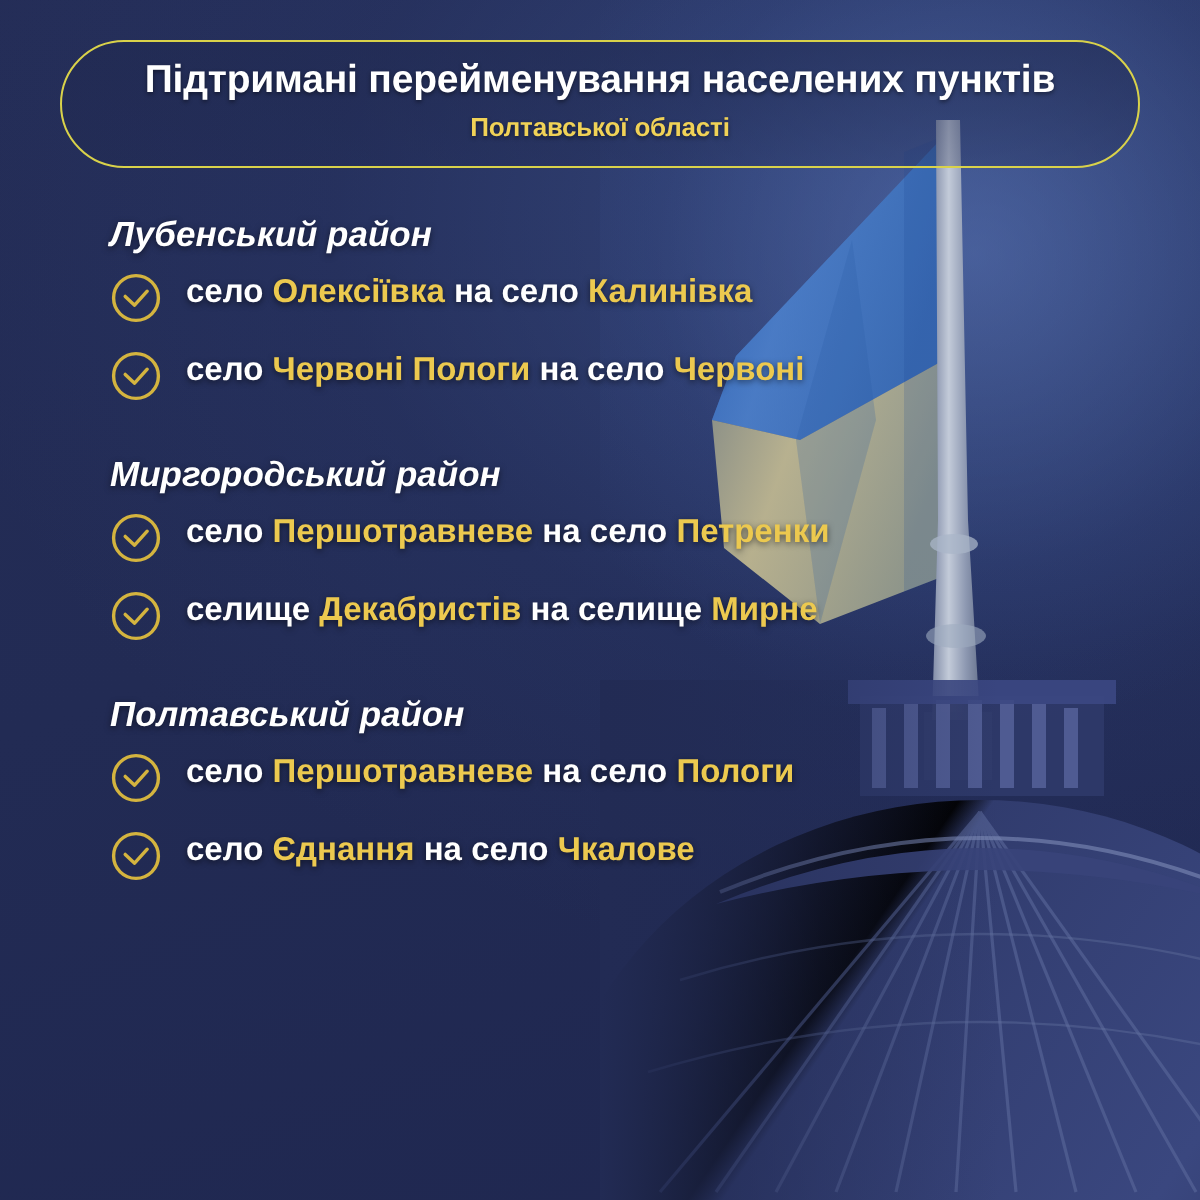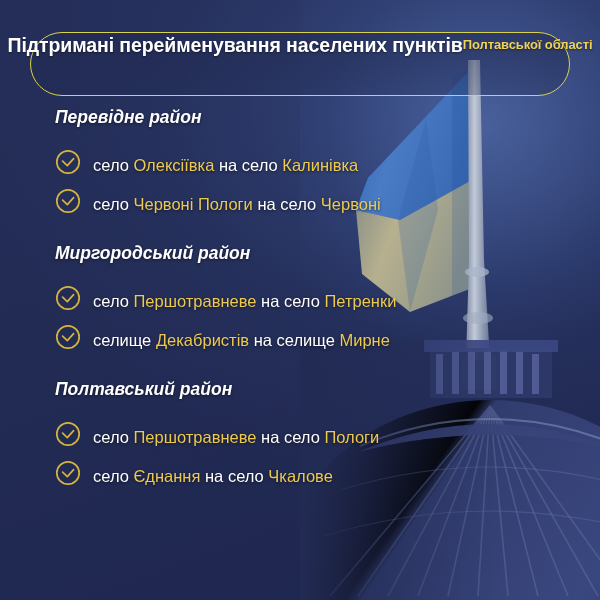--- a/index.html
+++ b/index.html
@@ -21,49 +21,49 @@
   .art svg{position:absolute;display:block;}
 
   
   .sky{
     position:absolute;right:-40px;top:-20px;width:340px;height:420px;
     background:radial-gradient(circle at 55% 35%, rgba(96,126,194,0.45) 0%, rgba(60,84,150,0.18) 48%, rgba(34,43,84,0) 72%);
   }
 
   
   .pill{
-    position:absolute;left:30px;top:32px;width:540px;height:64px;
+    position:absolute;left:30px;top:20px;width:540px;height:64px;
     border:1.6px solid #d9d24a;border-radius:34px;
     box-sizing:border-box;
     background:linear-gradient(180deg,rgba(32,41,80,0.55),rgba(30,39,78,0.30));
-    display:flex;flex-direction:row;justify-content:center;
+    display:flex;flex-direction:column;align-items:center;justify-content:center;
     z-index:6;
   }
   .pill .l1{
     color:#ffffff;font-size:19.5px;font-weight:bold;letter-spacing:-0.1px;
     line-height:24px;white-space:nowrap;
     text-shadow:0 1px 2px rgba(0,0,0,0.45);
   }
   .pill .l2{
     color:#f0d257;font-size:13px;font-weight:bold;letter-spacing:-0.1px;
     line-height:24px;white-space:nowrap;
     text-shadow:0 1px 2px rgba(0,0,0,0.45);
   }
 
   
   .content{position:absolute;left:0;top:104px;width:600px;z-index:5;}
   .district{margin:0 0 4px 0;}
-  .district + .district{margin-top:26px;}
+  .district + .district{margin-top:10px;}
   .dtitle{
     color:#ffffff;font-size:17.5px;font-weight:bold;font-style:italic;
     margin:0 0 6px 55px;line-height:26px;white-space:nowrap;
     text-shadow:0 1px 3px rgba(0,0,0,0.5);
   }
   .row{
-    display:flex;align-items:flex-end;height:39px;margin-left:55px;
+    display:flex;align-items:flex-start;height:39px;margin-left:55px;font-weight:bold;
   }
   .chk{flex:0 0 auto;width:26px;height:26px;margin-right:12px;}
   .chk svg{display:block;}
   .rtext{
     font-size:16.5px;line-height:20px;white-space:nowrap;color:#ffffff;
     text-shadow:0 1px 3px rgba(0,0,0,0.55);
   }
   .rtext .nm{color:#ecc94f;}
   .rtext .pl{color:#ffffff;}
 </style>
@@ -165,21 +165,21 @@
     </svg>
   </div>
 
   <div class="pill">
     <div class="l1">Підтримані перейменування населених пунктів</div>
     <div class="l2">Полтавської області</div>
   </div>
 
   <div class="content" id="content">
       <div class="district">
-        <div class="dtitle">Перевідне район</div>
+        <div class="dtitle">Лубенський район</div>
         <div class="row">
           <span class="chk">
             <svg width="26" height="26" viewBox="0 0 26 26">
               <circle cx="13" cy="13" r="11.2" fill="none" stroke="#d4b43f" stroke-width="1.7"></circle>
               <path d="M7.6 12.2 L12.3 16.6 L18.6 9.6" fill="none" stroke="#d4b43f" stroke-width="1.7" stroke-linecap="round" stroke-linejoin="round"></path>
             </svg>
           </span>
           <span class="rtext"><span class="pl">село</span> <span class="nm">Олексіївка</span> <span class="pl">на</span> <span class="pl">село</span> <span class="nm">Калинівка</span></span>
         </div>
         <div class="row">

